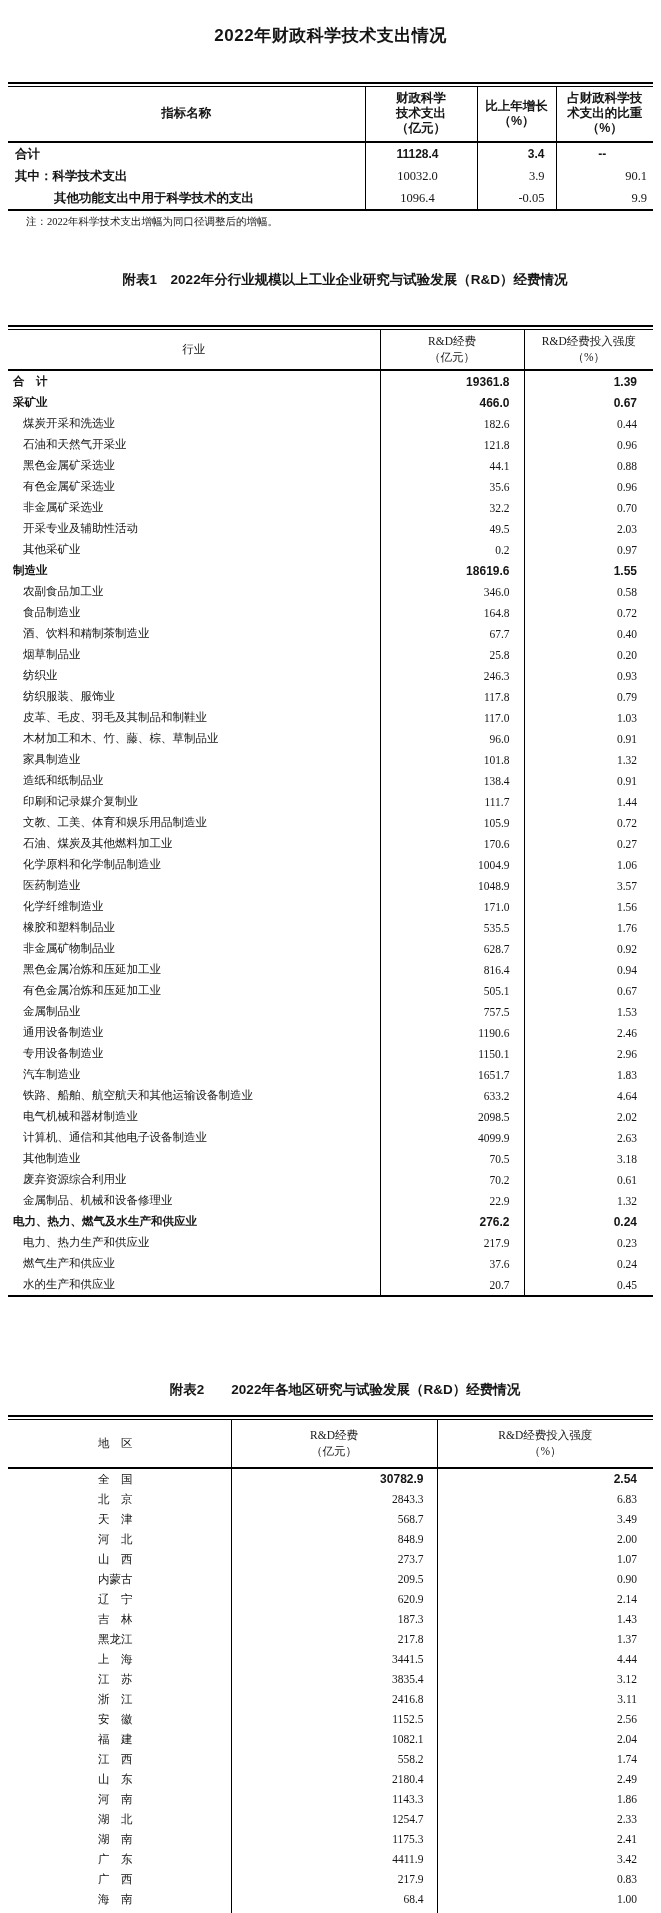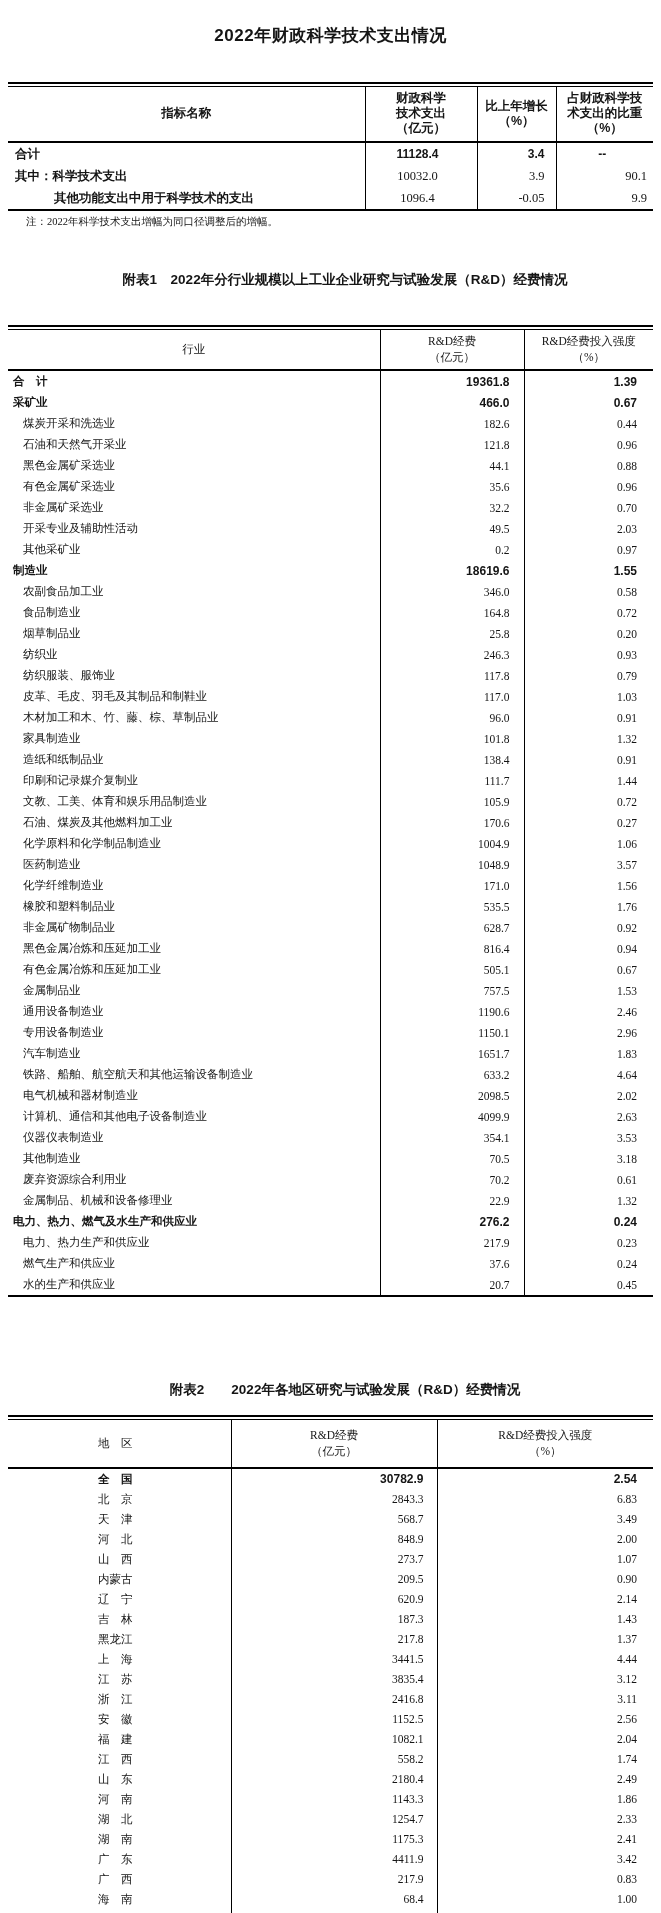--- a/index.html
+++ b/index.html
@@ -24,21 +24,21 @@
   .t3 th{padding:7px 0 8px 0;}
   .vline{border-left:1px solid #000;}
   .t1 tbody td{height:20px;font-size:12.5px;}
   .t2 tbody td{height:19px;font-size:11.5px;}
   .t3 tbody td{height:18px;font-size:11.5px;}
   td.lbl{text-align:left;padding-left:7px;font-weight:bold;margin-top:28px;}
   td.lbl.ind{padding-left:46px;}
   td.nm{text-align:left;padding-left:15px;font-family:"Liberation Serif","DejaVu Serif",serif;}
   tr.b td.nm{padding-left:5px;font-family:"Liberation Sans","DejaVu Sans",sans-serif;font-weight:bold;}
   td.nm3{text-align:left;padding-left:90px;font-family:"Liberation Serif","DejaVu Serif",serif;}
-  tr.b td.nm3{font-family:"Liberation Sans","DejaVu Sans",sans-serif;font-weight:bold;}
+  tr.b td.nm3{font-family:"Liberation Sans","DejaVu Sans",sans-serif;font-weight:normal;}
   .t3 th.rg{text-align:left;padding-left:90px;}
   td.num{text-align:right;font-family:"Liberation Serif","DejaVu Serif",serif;font-size:12px;}
   tr.b td.num{font-family:"Liberation Sans","DejaVu Sans",sans-serif;font-weight:bold;font-size:12px;}
   .t1 td.c2{padding-right:8px;text-align:center;}
   .t1 td.c3{padding-right:11px;}
   .t1 td.c4{padding-right:6px;}
   .t2 td.v1{padding-right:14px;}
   .t2 td.v2{padding-right:16px;}
   .t3 td.v1{padding-right:13px;}
   .t3 td.v2{padding-right:16px;}
@@ -173,20 +173,25 @@
             <td class="nm">农副食品加工业</td>
             <td class="num vline v1">346.0</td>
             <td class="num vline v2">0.58</td>
           </tr>
           <tr>
             <td class="nm">食品制造业</td>
             <td class="num vline v1">164.8</td>
             <td class="num vline v2">0.72</td>
           </tr>
           <tr>
+            <td class="nm">酒、饮料和精制茶制造业</td>
+            <td class="num vline v1">67.7</td>
+            <td class="num vline v2">0.40</td>
+          </tr>
+          <tr>
             <td class="nm">烟草制品业</td>
             <td class="num vline v1">25.8</td>
             <td class="num vline v2">0.20</td>
           </tr>
           <tr>
             <td class="nm">纺织业</td>
             <td class="num vline v1">246.3</td>
             <td class="num vline v2">0.93</td>
           </tr>
           <tr>
@@ -291,25 +296,20 @@
           </tr>
           <tr>
             <td class="nm">电气机械和器材制造业</td>
             <td class="num vline v1">2098.5</td>
             <td class="num vline v2">2.02</td>
           </tr>
           <tr>
             <td class="nm">计算机、通信和其他电子设备制造业</td>
             <td class="num vline v1">4099.9</td>
             <td class="num vline v2">2.63</td>
-          </tr>
-          <tr>
-            <td class="nm">仪器仪表制造业</td>
-            <td class="num vline v1">354.1</td>
-            <td class="num vline v2">3.53</td>
           </tr>
           <tr>
             <td class="nm">其他制造业</td>
             <td class="num vline v1">70.5</td>
             <td class="num vline v2">3.18</td>
           </tr>
           <tr>
             <td class="nm">废弃资源综合利用业</td>
             <td class="num vline v1">70.2</td>
             <td class="num vline v2">0.61</td>

